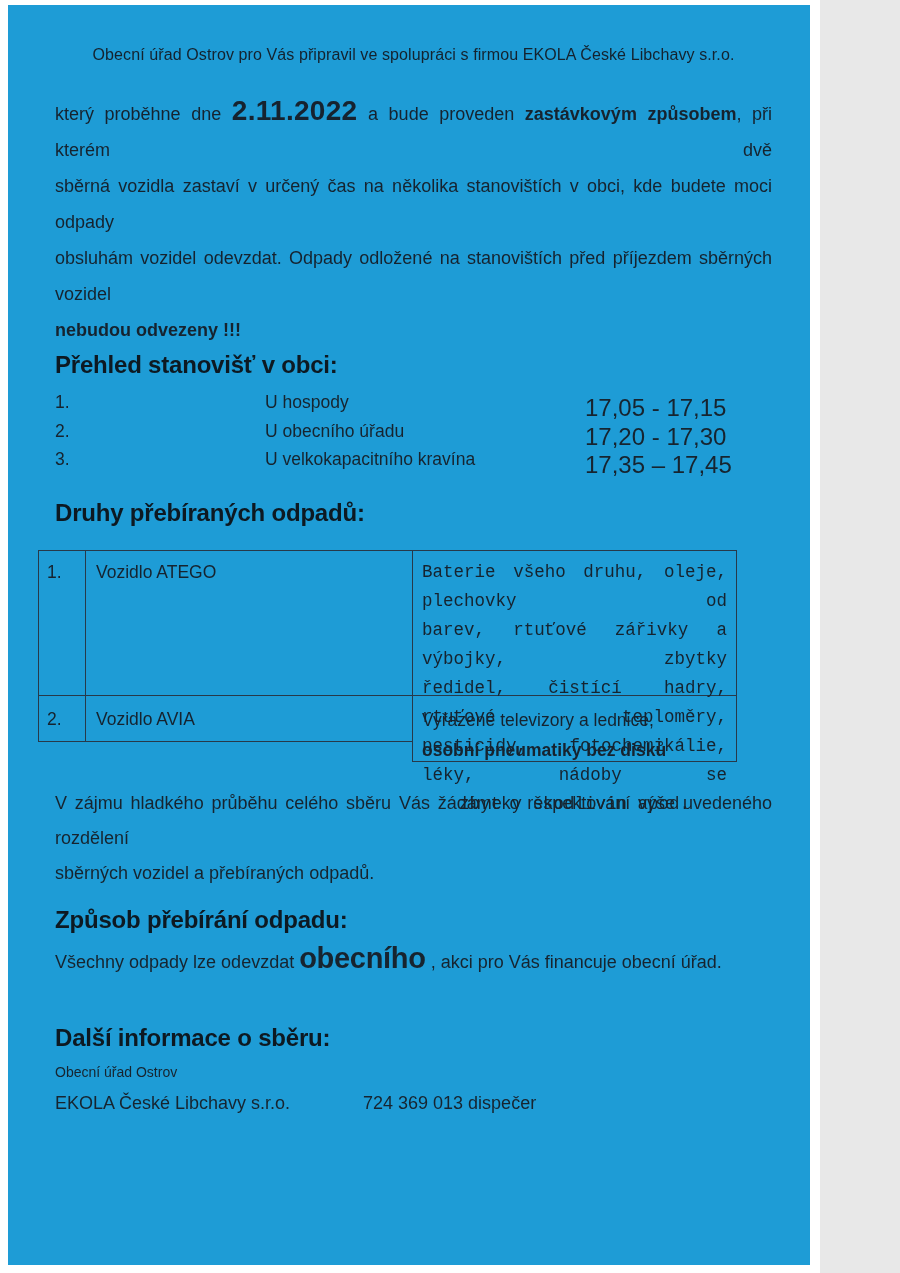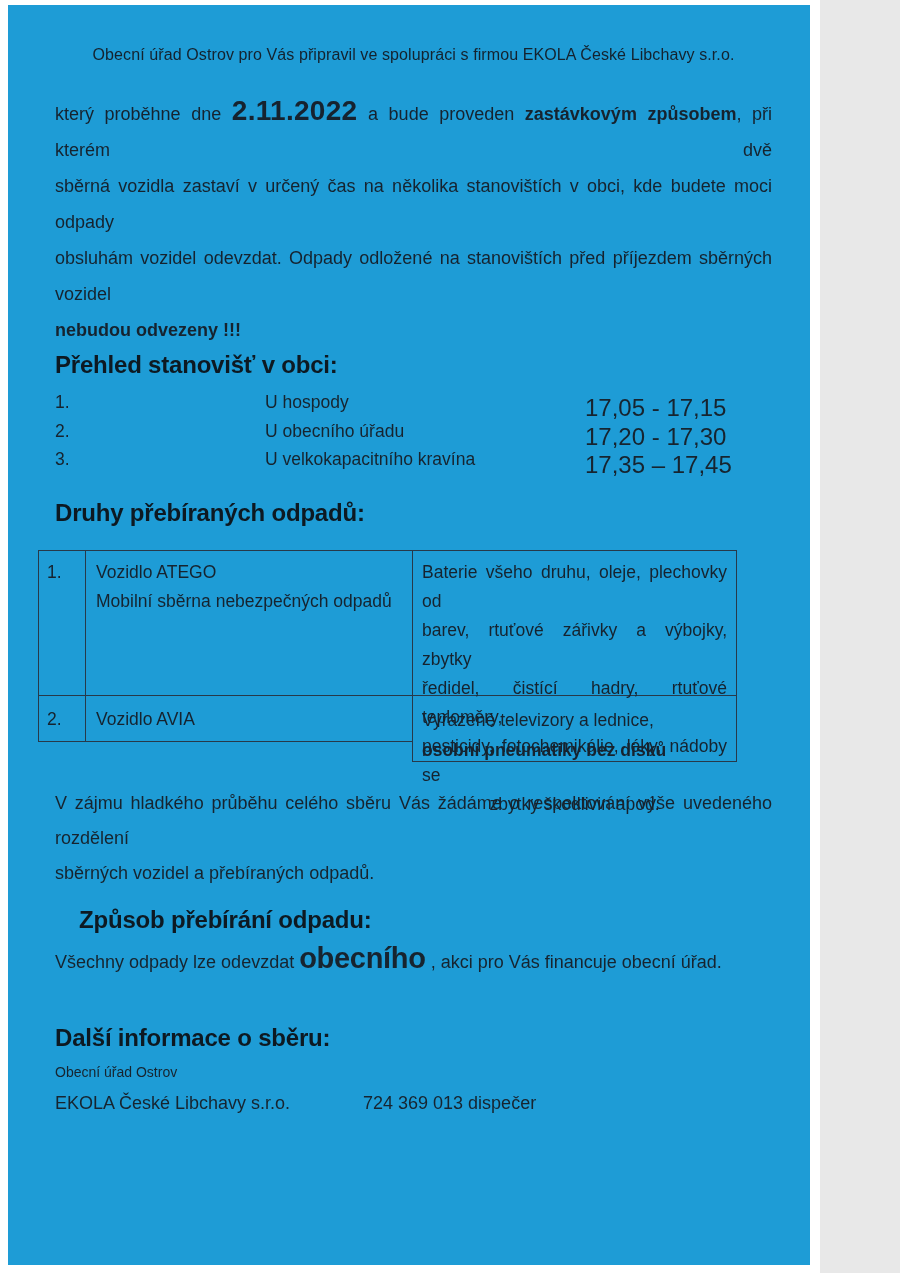--- a/index.html
+++ b/index.html
@@ -51,32 +51,32 @@
     margin-left:-17px; margin-top:22px; width:699px;
     font-size:17.5px; color:#16232f;
   }
   .wtable .cell { box-sizing:border-box; }
   .bl { border-left:1.5px solid #27394a; }
   .br { border-right:1.5px solid #27394a; }
   .bt { border-top:1.5px solid #27394a; }
   .bb { border-bottom:1.5px solid #27394a; }
   .c-num  { padding:7px 0 0 8px; line-height:28px; }
   .c-veh  { padding:7px 10px 0 10px; line-height:29px; }
-  .c-items{ padding:7px 9px 0 9px; }
+  .c-items{ padding:7px 9px 0 9px;font-family:Liberation Mono, monospace; }
   .c-items .jline { line-height:29px; word-spacing:0.5px; }
   .c-items .plainline { line-height:29px;text-align:center; }
   .r2cell { padding-top:9px; }
   .span-cell { grid-column:3; grid-row:2 / span 2; padding:9px 9px 0 9px; }
   .span-cell div { line-height:30px; }
 
   .notice { margin-top:24px; font-size:18px; }
   .notice .jline { line-height:35px; }
   .notice .plainline { line-height:35px; }
 
-  .method-head { margin-top:14px;margin-left:24px; }
+  .method-head { margin-top:14px; }
   .method-line { margin-top:4px; font-size:18px; line-height:38px; }
   .bfree { font-size:29px; font-weight:700; letter-spacing:-0.3px; }
 
   .info-head { margin-top:42px; }
   .info-line { margin-top:6px; font-size:14px; line-height:27px; }
   .info-row { display:grid; grid-template-columns:308px auto; font-size:18px; line-height:27px; margin-top:4px; }
 </style>
 </head>
 <body>
 
@@ -116,21 +116,20 @@
         </div>
       </div>
 
       <div class="sec-heading waste-head">Druhy přebíraných odpadů:</div>
 
       <div class="wtable">
 
         <div class="cell c-num bl bt bb">1.</div>
         <div class="cell c-veh bl bt bb">
           <div>Vozidlo ATEGO</div>
-          <div>Mobilní sběrna nebezpečných odpadů</div>
         </div>
         <div class="cell c-items bl br bt bb">
           <div class="jline">Baterie všeho druhu, oleje, plechovky od</div>
           <div class="jline">barev, rtuťové zářivky a výbojky, zbytky</div>
           <div class="jline">ředidel, čistící hadry, rtuťové teploměry,</div>
           <div class="jline">pesticidy, fotochemikálie, léky, nádoby se</div>
           <div class="plainline">zbytky škodlivin apod.</div>
         </div>
 
         <div class="cell c-num r2cell bl bb">2.</div>

